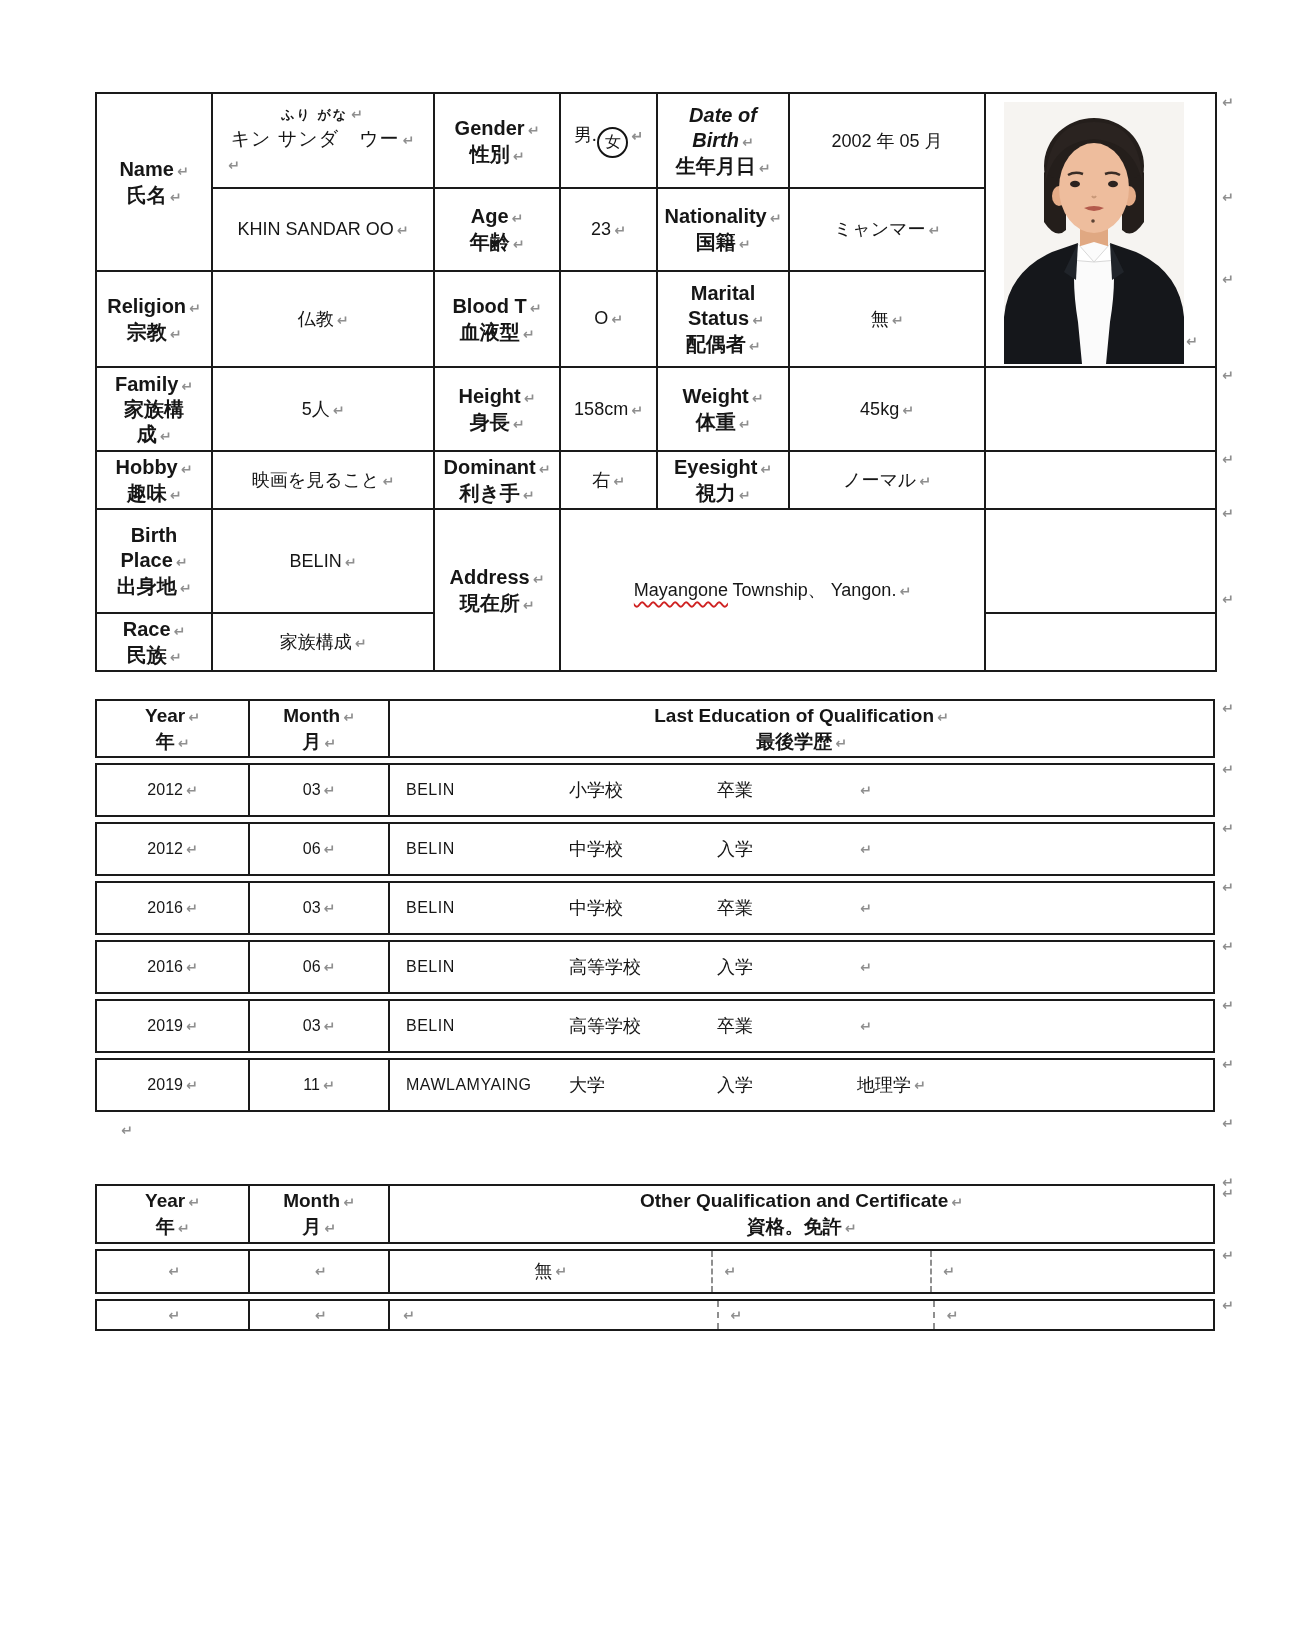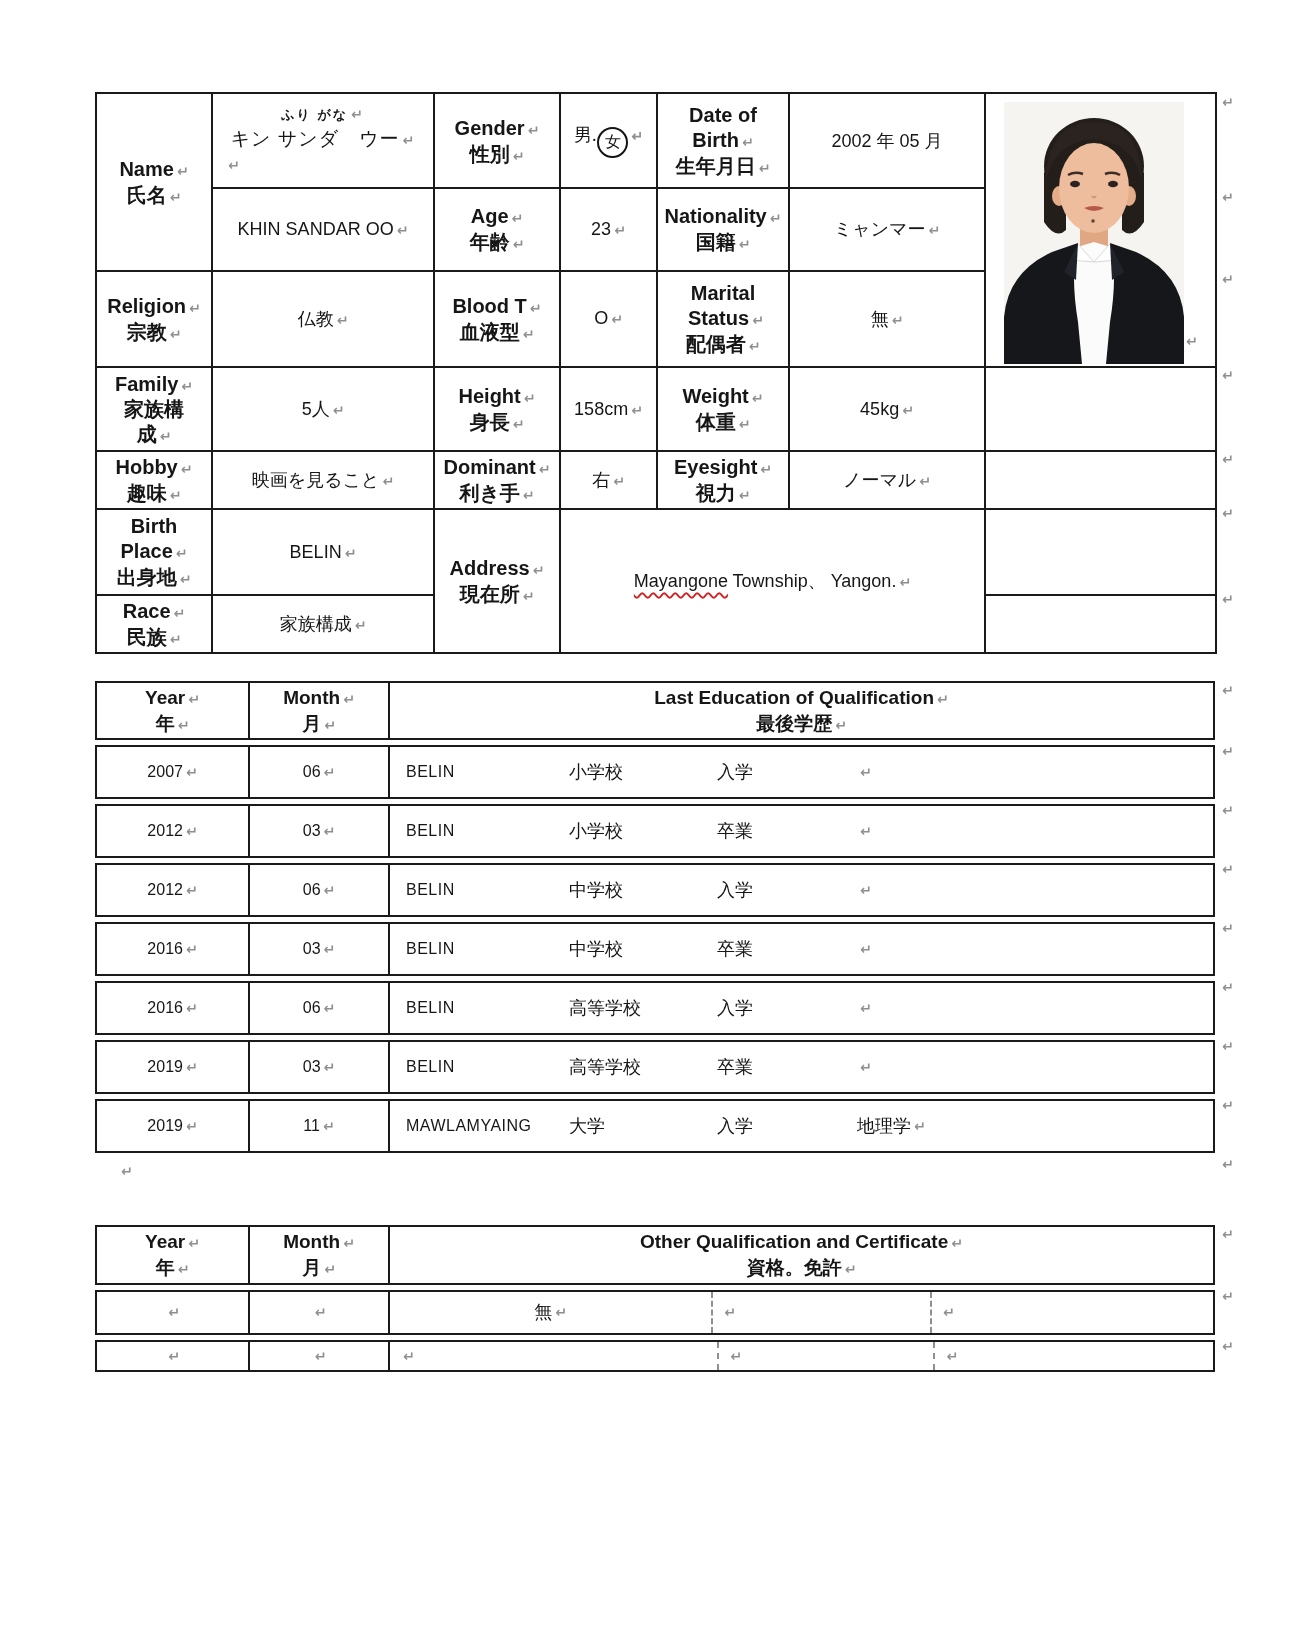--- a/index.html
+++ b/index.html
@@ -19,23 +19,23 @@
   .rm-out{position:absolute;left:100%;margin-left:7px;}
   table{table-layout:fixed;width:1120px;}
   td{box-sizing:border-box;}
   
   .twrap-top{margin-top:92px;}
   .ptable{border-collapse:collapse;}
   .ptable td{border:2.5px solid #1a1a1a;vertical-align:middle;text-align:center;padding:2px 4px;}
   .ptable .lbl{font-weight:bold;font-size:20px;line-height:1.3;}
   .ptable .val{font-size:18px;}
   .r1 td{height:95px;} .r2 td{height:82px;} .r3 td{height:96px;} .r4 td{height:84px;}
-  .r5 td{height:54px;} .r6 td{height:86px;} .r7 td{height:58px;}
+  .r5 td{height:54px;} .r6 td{height:104px;} .r7 td{height:58px;}
   .wrap-narrow{display:inline-block;max-width:70px;line-height:1.25;}
-  .wrap-dob{display:inline-block;max-width:84px;line-height:1.25;}
+  .wrap-dob{display:inline-block;max-width:84px;line-height:1.25;font-style:italic;}
   .wrap-fam{display:inline-block;max-width:72px;line-height:1.25;}
   .sm{font-size:15px;} .md{font-size:17px;}
   .furi-cap{font-size:13px;font-weight:bold;letter-spacing:2px;}
   .furi-name{font-size:19px;letter-spacing:1px;margin-top:2px;}
   .stray{text-align:left;padding-left:8px;margin-top:2px;}
   .gender-val{font-size:19px;white-space:nowrap;font-family:Liberation Serif, serif;}
   .circle-f{
     display:inline-flex;width:27px;height:27px;border:2px solid #141414;border-radius:50%;
     align-items:center;justify-content:center;font-size:16px;vertical-align:-6px;margin-left:1px;
   }
@@ -287,33 +287,20 @@
         <td>
           <div><span>Month</span><span class="rm">↵</span></div>
           <div><span>月</span><span class="rm">↵</span></div>
         </td>
         <td>
           <div><span>Last Education of Qualification</span><span class="rm">↵</span></div>
           <div><span>最後学歴</span><span class="rm">↵</span></div>
         </td>
       </tr>
       <tr class="drow">
-        <td class="cyr"><span>2007</span><span class="rm">↵</span></td>
-        <td class="cyr"><span>06</span><span class="rm">↵</span></td>
-        <td>
-              <div class="edu-flex">
-                <span class="s1">BELIN</span>
-                <span class="s2">小学校</span>
-                <span class="s3">入学</span>
-                <span class="s4"></span>
-                <span class="rm">↵</span>
-              </div>
-            </td>
-      </tr>
-      <tr class="drow">
         <td class="cyr"><span>2012</span><span class="rm">↵</span></td>
         <td class="cyr"><span>03</span><span class="rm">↵</span></td>
         <td>
               <div class="edu-flex">
                 <span class="s1">BELIN</span>
                 <span class="s2">小学校</span>
                 <span class="s3">卒業</span>
                 <span class="s4"></span>
                 <span class="rm">↵</span>
               </div>

